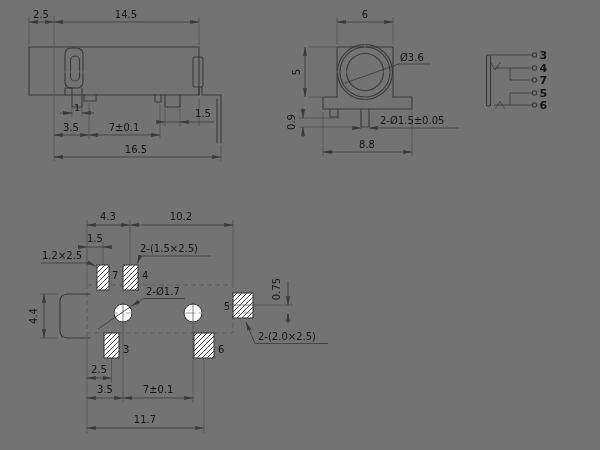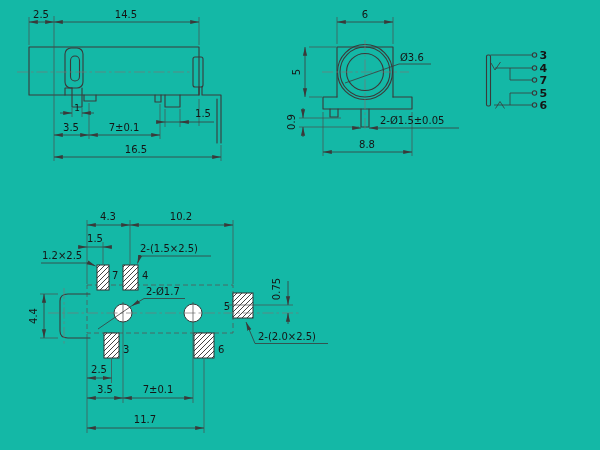--- a/index.html
+++ b/index.html
@@ -1,16 +1,16 @@
 <!DOCTYPE html>
 <html><head>
 <meta charset="utf-8">
 <style>
   html,body{margin:0;padding:0;background:#ffffff;}
-  .canvas{width:600px;height:450px;background:#14b8a6;position:relative;overflow:hidden;}
+  .canvas{width:600px;height:450px;background:#737373;position:relative;overflow:hidden;}
   svg{display:block;}
   .o{fill:none;stroke:#3a3a3a;stroke-width:1.1;stroke-linejoin:round;stroke-linecap:round;}
   .thin{fill:none;stroke:#4a4a4a;stroke-width:0.7;}
   .dim{fill:none;stroke:#3a3a3a;stroke-width:0.8;}
   .cl{fill:none;stroke:#757575;stroke-width:0.7;stroke-dasharray:11 3 2.5 3;}
   .dash{fill:none;stroke:#555;stroke-width:0.8;stroke-dasharray:5 3;}
   .pad{fill:url(#hat);stroke:#333;stroke-width:1;}
   .hole{fill:#fff;stroke:#3a3a3a;stroke-width:1;}
   text{font-family:"DejaVu Sans",sans-serif;font-size:10px;fill:#151515;text-anchor:middle;}
   .ts{text-anchor:start;}

